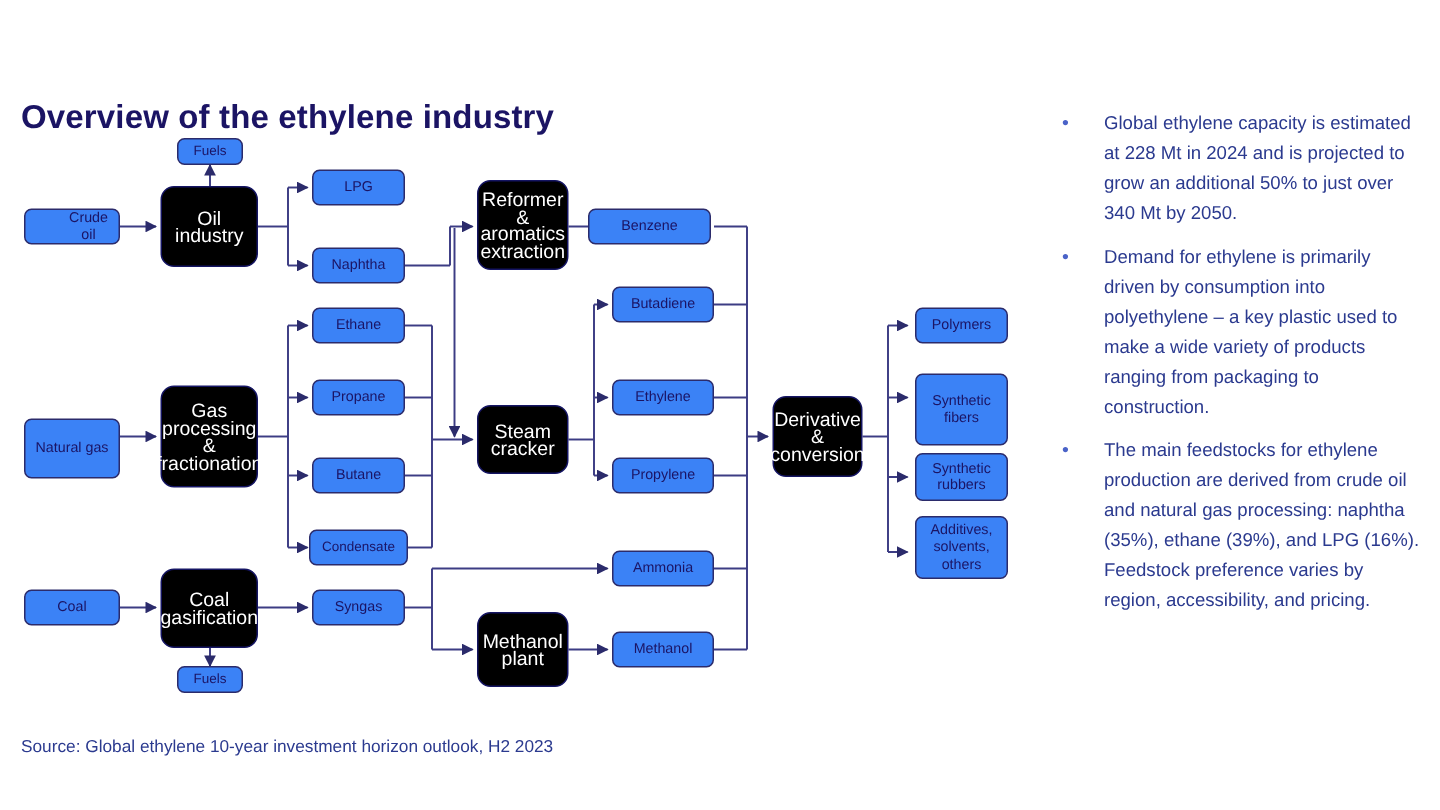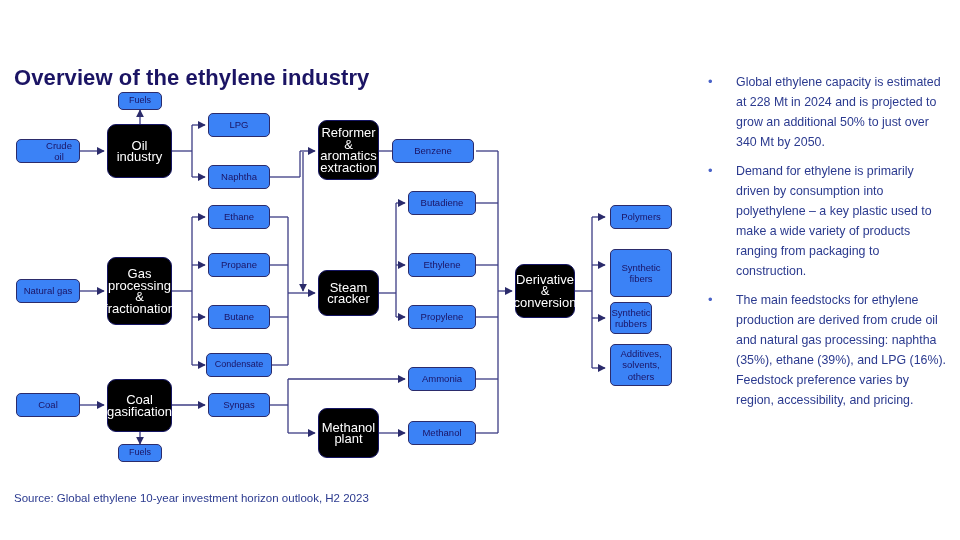--- a/index.html
+++ b/index.html
@@ -145,21 +145,21 @@
         <path d="M 575 291 L 592 291"></path>
         <path d="M 592 217 L 592 368"></path>
         <path d="M 592 217 L 605 217" marker-end="url(#ar)"></path>
         <path d="M 592 265 L 605 265" marker-end="url(#ar)"></path>
         <path d="M 592 318 L 605 318" marker-end="url(#ar)"></path>
         <path d="M 592 368 L 605 368" marker-end="url(#ar)"></path>
       </g>
     </svg>
 
     <div class="node gray" style="left:16px;top:139px;width:64px;height:24px;padding-left:24px;">Crude oil</div>
-    <div class="node gray" style="left:16px;top:279px;width:64px;height:24px;text-align:right;">Natural gas</div>
+    <div class="node gray" style="left:16px;top:279px;width:64px;height:40px;text-align:right;">Natural gas</div>
     <div class="node gray" style="left:16px;top:393px;width:64px;height:24px;">Coal</div>
 
     <div class="node navy" style="left:107px;top:124px;width:65px;height:54px;">Oil industry</div>
     <div class="node navy" style="left:107px;top:257px;width:65px;height:68px;">Gas processing &amp; fractionation</div>
     <div class="node navy" style="left:107px;top:379px;width:65px;height:53px;">Coal gasification</div>
 
     <div class="node gray" style="left:118px;top:92px;width:44px;height:18px;font-size:9px;">Fuels</div>
     <div class="node gray" style="left:118px;top:444px;width:44px;height:18px;font-size:9px;">Fuels</div>
 
     <div class="node gray" style="left:208px;top:113px;width:62px;height:24px;">LPG</div>
@@ -178,21 +178,21 @@
     <div class="node gray" style="left:408px;top:191px;width:68px;height:24px;">Butadiene</div>
     <div class="node gray" style="left:408px;top:253px;width:68px;height:24px;">Ethylene</div>
     <div class="node gray" style="left:408px;top:305px;width:68px;height:24px;">Propylene</div>
     <div class="node gray" style="left:408px;top:367px;width:68px;height:24px;">Ammonia</div>
     <div class="node gray" style="left:408px;top:421px;width:68px;height:24px;">Methanol</div>
 
     <div class="node navy" style="left:515px;top:264px;width:60px;height:54px;">Derivative &amp; conversion</div>
 
     <div class="node gray" style="left:610px;top:205px;width:62px;height:24px;">Polymers</div>
     <div class="node gray" style="left:610px;top:249px;width:62px;height:48px;">Synthetic fibers</div>
-    <div class="node gray" style="left:610px;top:302px;width:42px;height:32px;">Synthetic rubbers</div>
+    <div class="node gray" style="left:610px;top:302px;width:62px;height:32px;">Synthetic rubbers</div>
     <div class="node gray" style="left:610px;top:344px;width:62px;height:42px;">Additives, solvents, others</div>
 
   </div>
 
   <div id="panel">
     <div class="bullet">
       <span class="dot">•</span>
       <span>Global ethylene capacity is estimated at 228 Mt in 2024 and is projected to grow an additional 50% to just over 340 Mt by 2050.</span>
     </div>
     <div class="bullet">

